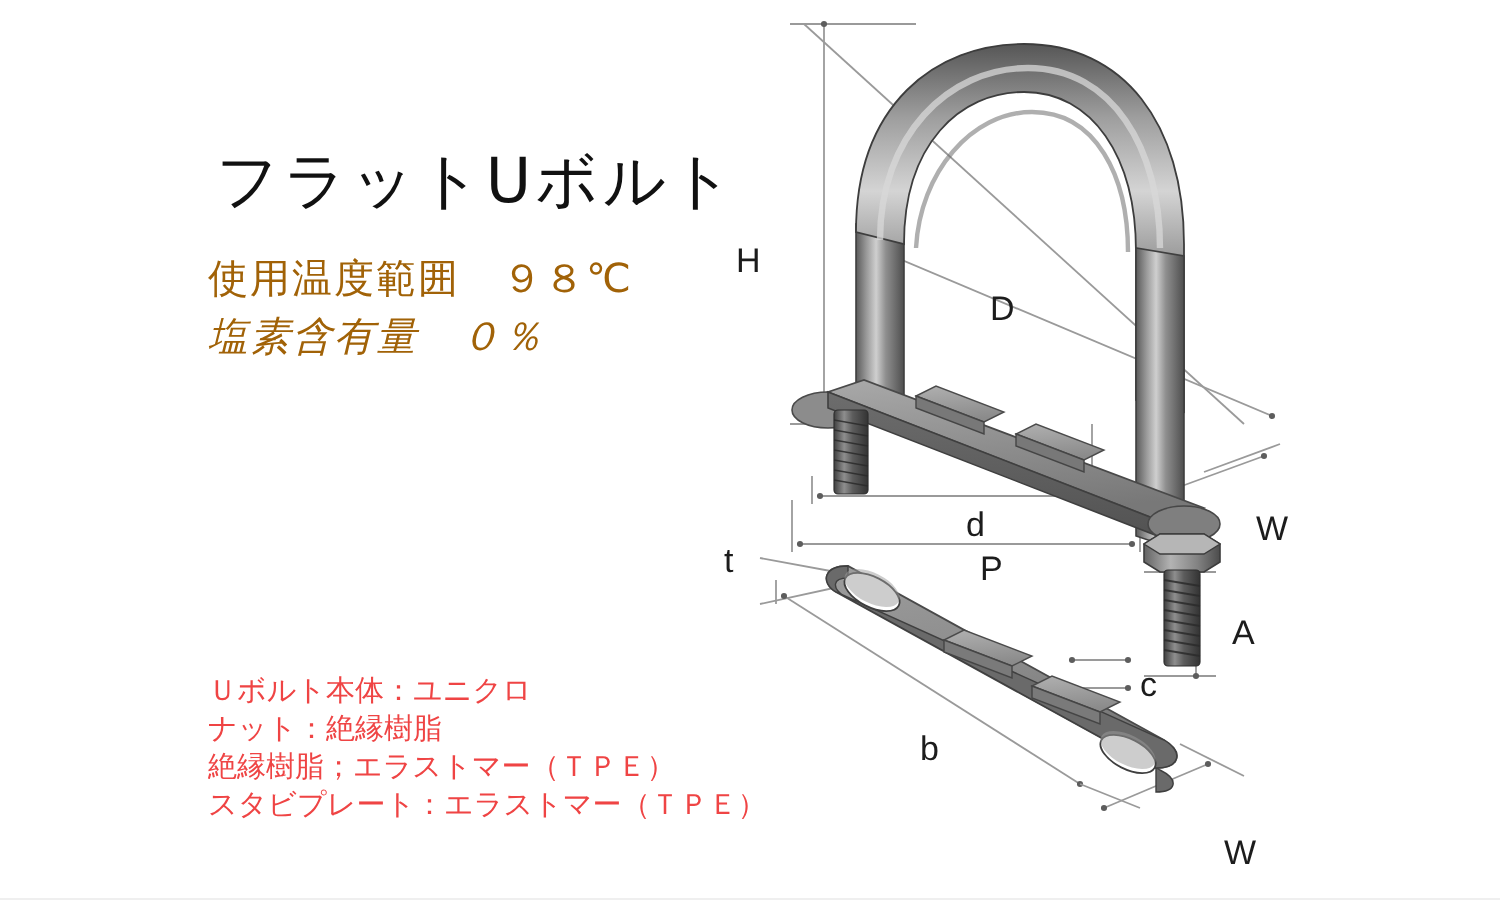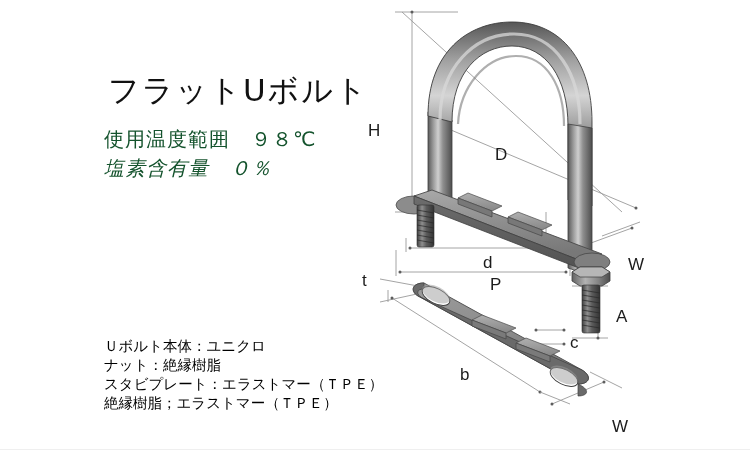--- a/index.html
+++ b/index.html
@@ -17,29 +17,29 @@
   .text-panel { position:absolute; left:0; top:0; width:400px; height:450px; }
 
   .product-title {
     position:absolute; left:108px; top:70px;
     font-size:31px; font-weight:400; letter-spacing:2px;
     color:#111; white-space:nowrap;
     font-family:"DejaVu Sans","Liberation Sans",sans-serif;
   }
   .spec-line {
     position:absolute; left:104px;
-    font-size:20px; letter-spacing:1px; color:#14532d; white-space:nowrap;
+    font-size:20px; letter-spacing:1px; color:#a16207; white-space:nowrap;
     font-family:"DejaVu Sans","Liberation Sans",sans-serif;
   }
   .spec-line.l1 { top:126px; }
   .spec-line.l2 { top:155px;font-style:italic; }
 
   .materials { position:absolute; left:104px; top:337px; }
   .mat-line {
-    font-size:14.5px; line-height:19px; color:#000000; white-space:nowrap;
+    font-size:14.5px; line-height:19px; color:#ef4444; white-space:nowrap;
     font-family:"DejaVu Sans","Liberation Sans",sans-serif;
   }
 
   .footer-rule {
     position:absolute; left:0; bottom:0; width:750px; height:1px;
     background:#efefef;
   }
 
   
   .drawing { position:absolute; left:340px; top:0; width:410px; height:450px; }
@@ -59,22 +59,22 @@
 
     <div class="product-title">フラットUボルト</div>
 
     <div class="spec-line l1">使用温度範囲　９８℃</div>
 
     <div class="spec-line l2">塩素含有量　０％</div>
 
     <div class="materials">
       <div class="mat-line">Ｕボルト本体：ユニクロ</div>
       <div class="mat-line">ナット：絶縁樹脂</div>
+      <div class="mat-line">絶縁樹脂；エラストマー（ＴＰＥ）</div>
       <div class="mat-line">スタビプレート：エラストマー（ＴＰＥ）</div>
-      <div class="mat-line">絶縁樹脂；エラストマー（ＴＰＥ）</div>
     </div>
   </div>
 
   <div class="drawing">
     <svg width="410" height="450" viewBox="0 0 410 450">
       <defs>
 
         <linearGradient id="gTubeV" x1="0" y1="0" x2="1" y2="0">
           <stop offset="0%" stop-color="#5a5a5a"></stop>
           <stop offset="22%" stop-color="#9a9a9a"></stop>

